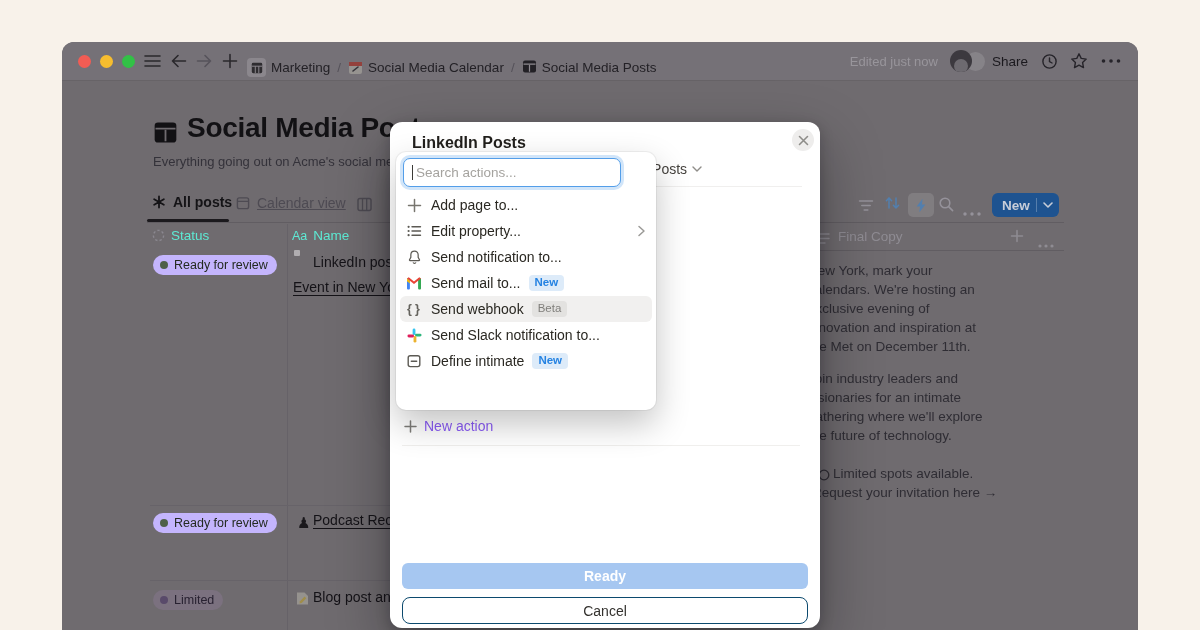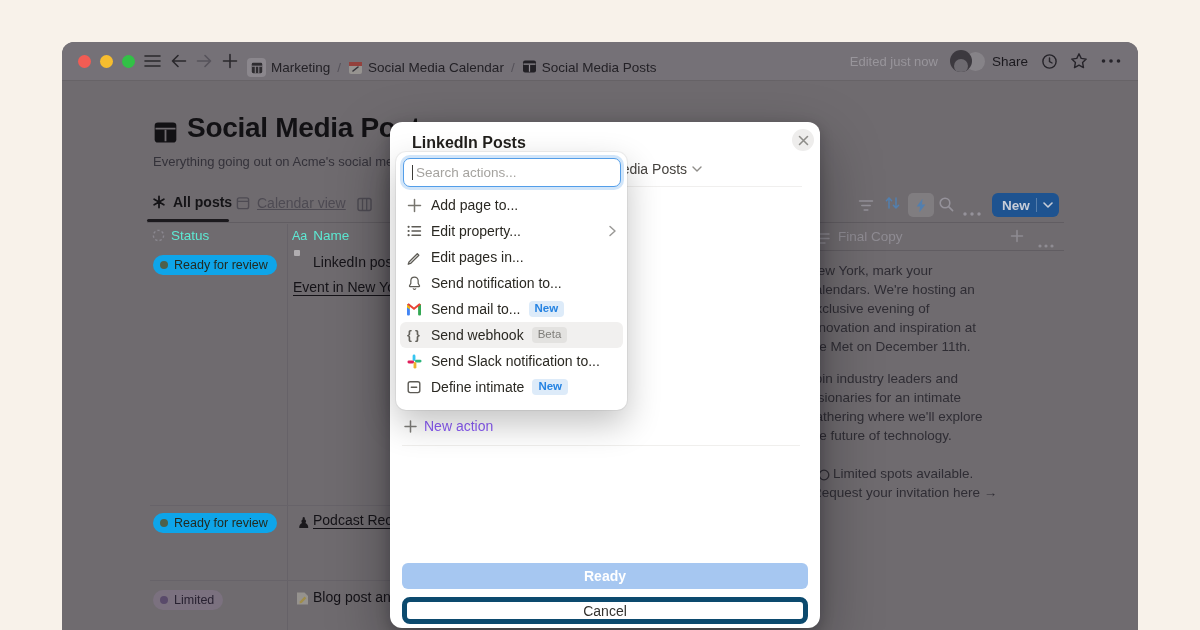--- a/index.html
+++ b/index.html
@@ -33,21 +33,21 @@
   .tab-active{font-weight:600;color:#141316;}
   .tab-idle{color:#4e4b53;}
   .tab-underline{background:#1b191d;height:2.5px;border-radius:2px;}
   .divline{background:#615d62;height:1px;}
   .colhead{font-size:13.5px;color:#5eead4;white-space:nowrap;display:flex;align-items:center;gap:6px;}
   .vline{width:1px;background:#666268;}
   .rowline{height:1px;background:#676369;}
   .pill{display:inline-flex;align-items:center;gap:6px;height:20px;border-radius:10px;padding:0 9px 0 7px;
         font-size:12.5px;white-space:nowrap;}
   .pill-dot{width:8px;height:8px;border-radius:50%;}
-  .pill-green{background:#0ea5e9;color:#232a20;}
+  .pill-green{background:#c4b5fd;color:#232a20;}
   .pill-green .pill-dot{background:#4e6049;}
   .pill-purple{background:#7b717f;color:#282131;}
   .pill-purple .pill-dot{background:#594a6a;}
   .cellname{font-size:14px;font-weight:500;color:#141217;white-space:nowrap;}
   .u{text-decoration:underline;text-underline-offset:3px;text-decoration-thickness:1px;}
   .li-icon{width:15px;height:15px;border-radius:3px;background:#a14440;position:relative;overflow:hidden;}
   .li-icon::after{content:"";position:absolute;left:2px;bottom:2px;width:6px;height:6px;background:rgba(255,255,255,0.45);border-radius:1px;}
   .pawn{font-size:15px;color:#1a181c;line-height:1;}
   .fc-line{font-size:13.5px;color:#2f2d34;white-space:nowrap;}
   .newbtn{display:flex;align-items:center;background:#1e5390;border-radius:6px;height:24px;padding:0 6px 0 10px;gap:6px;}
@@ -60,24 +60,24 @@
   .modal-title{position:absolute;left:22px;top:12px;font-size:16px;font-weight:700;color:#211f1c;}
   .modal-close{position:absolute;right:6px;top:7px;width:22px;height:22px;border-radius:50%;background:#eeedec;
                display:flex;align-items:center;justify-content:center;}
   .target-row{position:absolute;left:178px;top:39px;display:flex;align-items:center;gap:5px;font-size:14px;color:#45423e;}
   .modal-div1{position:absolute;left:22px;top:64px;width:390px;height:1px;background:#f0efee;}
   .newaction{position:absolute;left:14px;top:296px;display:flex;align-items:center;gap:7px;font-size:14px;color:#8b5cf6;}
   .modal-div2{position:absolute;left:12px;top:323px;width:398px;height:1px;background:#f0efed;}
   .btn-save{position:absolute;left:12px;top:441px;width:406px;height:26px;border-radius:6px;background:#a6c7f1;
             display:flex;align-items:center;justify-content:center;color:#ffffff;font-size:14px;font-weight:600;}
   .btn-cancel{position:absolute;left:12px;top:475px;width:406px;height:27px;border-radius:8px;background:#ffffff;
-            border:5px solid #0c4a6e;box-sizing:border-box;display:flex;align-items:center;justify-content:center;
+            border:1px solid #0c4a6e;box-sizing:border-box;display:flex;align-items:center;justify-content:center;
             color:#34322e;font-size:14px;font-weight:500;}
   
-  .dropdown{position:absolute;left:396px;top:152px;width:231px;height:258px;background:#ffffff;border-radius:10px;
+  .dropdown{position:absolute;left:396px;top:152px;width:260px;height:258px;background:#ffffff;border-radius:10px;
             box-shadow:0 14px 34px rgba(0,0,0,0.24), 0 0 0 1px rgba(0,0,0,0.05);z-index:110;box-sizing:border-box;}
   .search{position:absolute;left:7px;top:6px;width:218px;height:29px;border:1.5px solid #539ee9;border-radius:7px;
           box-shadow:0 0 0 3px rgba(84,158,233,0.27);box-sizing:border-box;background:#fff;
           display:flex;align-items:center;padding:0 8px;gap:3px;}
   .caret{width:1px;height:15px;background:#3b3a36;}
   .placeholder{font-size:13.5px;color:#a5a39f;}
   .m-list{position:absolute;left:0;top:40px;width:100%;}
   .m-row{display:flex;align-items:center;height:26px;margin:0 4px;padding:0 6px;border-radius:6px;}
   .m-row.hl{background:#f1f0ef;}
   .m-ic{width:16px;height:16px;display:flex;align-items:center;justify-content:center;flex:none;}
@@ -400,28 +400,20 @@
           </span>
           <span class="m-label">Edit property...</span>
           <span class="m-chev">
             <svg width="9" height="12" viewBox="0 0 9 12">
               <path d="M2 1.5 7 6 2 10.5" stroke="#9b9a97" stroke-width="1.5" fill="none" stroke-linecap="round" stroke-linejoin="round"></path>
             </svg>
           </span>
         </div>
         <div class="m-row">
           <span class="m-ic">
-            <svg width="16" height="16" viewBox="0 0 17 17">
-              <path d="M3.2 13.8 12 5l1.6 1.6-8.8 8.8-2.4.8z" fill="none" stroke="#5c5a54" stroke-width="1.4" stroke-linejoin="round"></path>
-            </svg>
-          </span>
-          <span class="m-label">Edit pages in...</span>
-        </div>
-        <div class="m-row">
-          <span class="m-ic">
             <svg width="15" height="16" viewBox="0 0 16 17">
               <path d="M8 2.2c-2.3 0-3.9 1.7-3.9 4v2.7L2.7 11.4c-.2.4 0 .9.5.9h9.6c.5 0 .7-.5.5-.9l-1.4-2.5V6.2c0-2.3-1.6-4-3.9-4z" fill="none" stroke="#5c5a54" stroke-width="1.3"></path>
               <path d="M6.5 14.2a1.6 1.6 0 0 0 3 0" fill="none" stroke="#5c5a54" stroke-width="1.3"></path>
             </svg>
           </span>
           <span class="m-label">Send notification to...</span>
         </div>
         <div class="m-row">
           <span class="m-ic">
             <svg width="16" height="13" viewBox="0 0 16 13">

